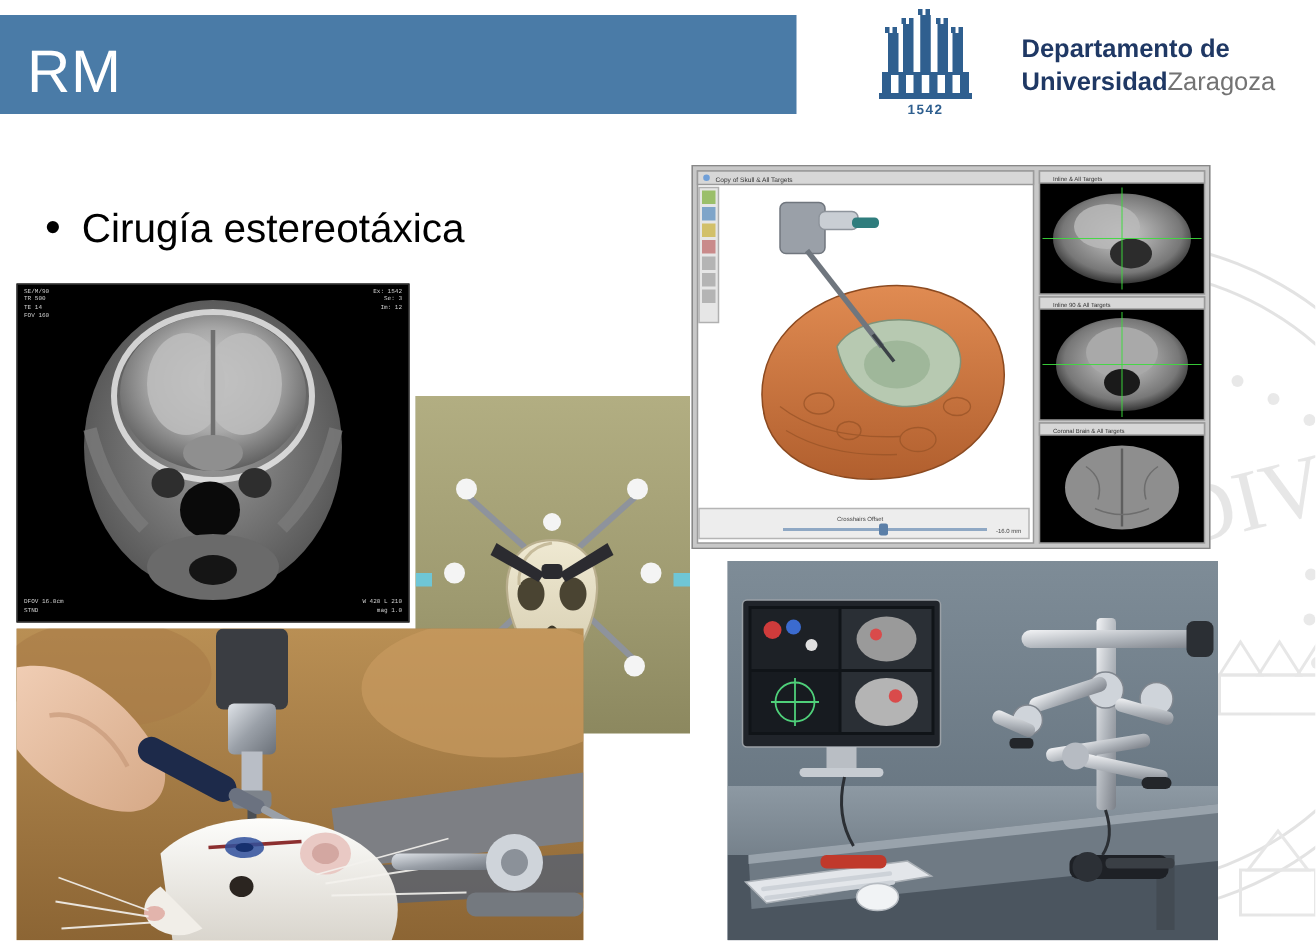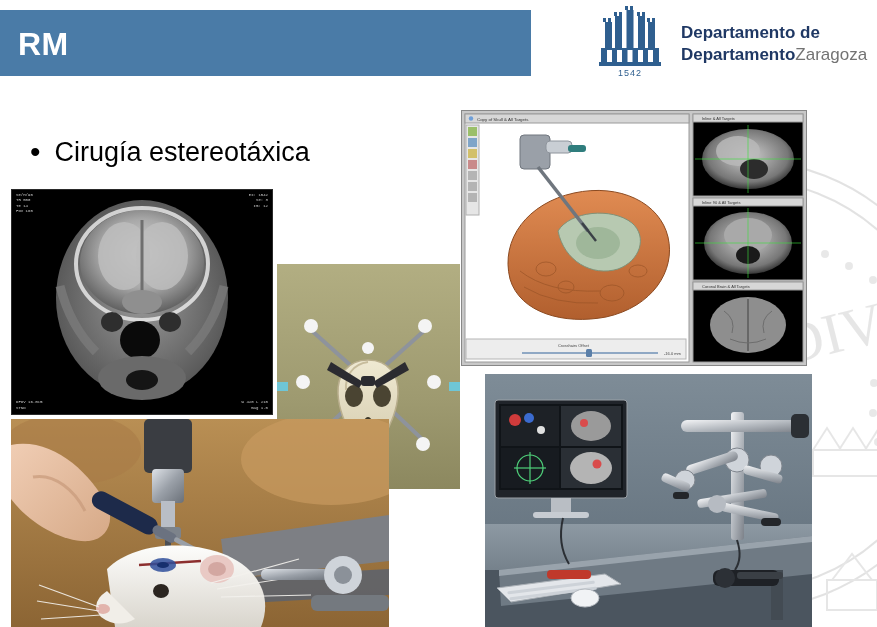--- a/index.html
+++ b/index.html
@@ -24,41 +24,42 @@
     left: 0;
     top: 10px;
     width: 531px;
     height: 66px;
     background: #4a7ba7;
   }
   .header-title {
     position: absolute;
     left: 18px;
     top: 28px;
-    font-size: 32px;
-    font-weight: bold;
+    font-size: 40px;
+    font-weight: normal;
     color: #ffffff;
     letter-spacing: 0.5px;
     line-height: 1;
   }
 
   
   .logo-block {
     position: absolute;
     right: 4px;
     top: 2px;
     width: 340px;
     height: 86px;
   }
   .logo-mark {
     position: absolute;
-    left: 64px;
+    left: 51px;
     top: 2px;
     width: 66px;
     height: 76px;
+    font-weight: bold;
   }
   .logo-text {
     position: absolute;
     left: 148px;
     top: 20px;
     color: #1f3864;
     font-size: 17px;
     font-weight: bold;
     line-height: 1.32;
   }
@@ -248,21 +249,21 @@
           <rect x="20" y="46" width="5" height="12"></rect>
           <rect x="30.5" y="46" width="5" height="12"></rect>
           <rect x="41" y="46" width="5" height="12"></rect>
           <rect x="51" y="46" width="5" height="12"></rect>
         </g>
         <text x="33" y="72" text-anchor="middle" font-family="'Liberation Sans', sans-serif" font-size="9" fill="#2f5f8f" letter-spacing="1">1542</text>
       </svg>
     </div>
     <div class="logo-text">
       <div>Departamento de</div>
-      <div class="uni-line"><span class="uni-strong">Departamento</span><span class="uni-light">Zaragoza</span></div>
+      <div class="uni-line"><span class="uni-strong">Universidad</span><span class="uni-light">Zaragoza</span></div>
     </div>
   </div>
 
   <div class="bullet-row">
     <span class="bullet-dot">•</span>
     <span class="bullet-text">Cirugía estereotáxica</span>
   </div>
 
   <div class="img" id="img-mri">
     <svg viewBox="0 0 260 224" width="260" height="224" xmlns="http://www.w3.org/2000/svg">

